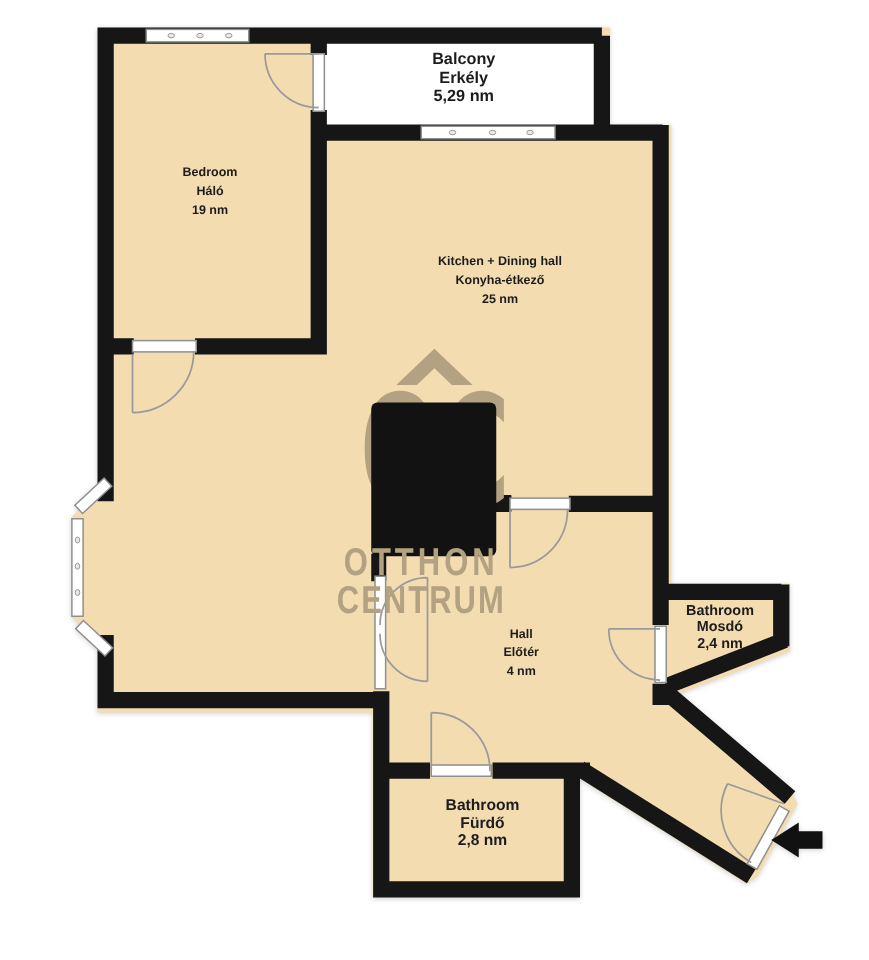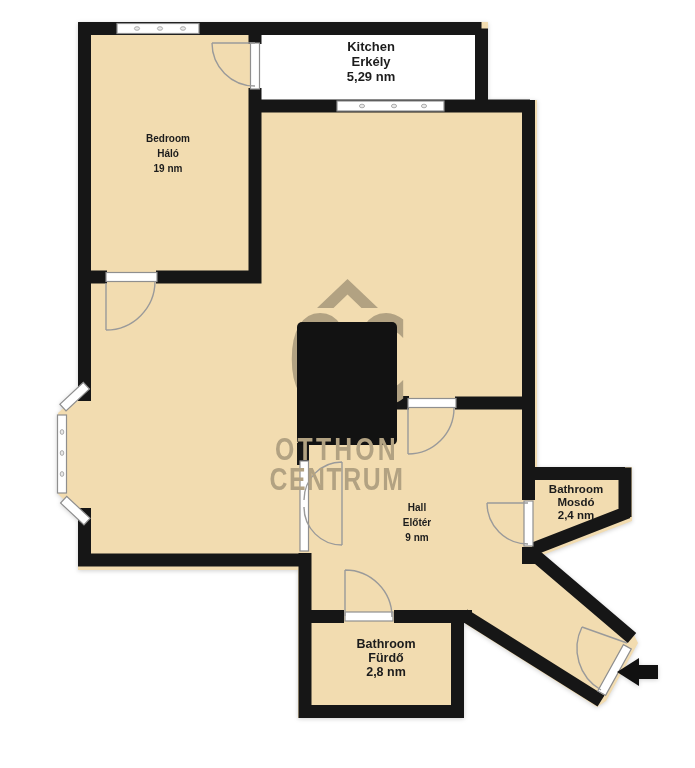--- a/index.html
+++ b/index.html
@@ -118,37 +118,42 @@
       <text transform="translate(337,490) scale(0.8,1)" text-anchor="middle" font-size="31" letter-spacing="2">CENTRUM</text>
     </g>
 
     <g fill="#111111">
       <polygon points="617,672 639,658 639,686"></polygon>
       <rect x="637" y="665" width="21" height="14"></rect>
     </g>
   </svg>
 
   <div class="room-label lbl-balcony">
-    <span>Kitchen</span>
+    <span>Balcony</span>
     <span>Erkély</span>
     <span>5,29 nm</span>
   </div>
 
   <div class="room-label lbl-bedroom">
     <span>Bedroom</span>
     <span>Háló</span>
     <span>19 nm</span>
   </div>
 
+  <div class="room-label lbl-kitchen">
+    <span>Kitchen + Dining hall</span>
+    <span>Konyha-étkező</span>
+    <span>25 nm</span>
+  </div>
 
 
   <div class="room-label lbl-hall">
     <span>Hall</span>
     <span>Előtér</span>
-    <span>9 nm</span>
+    <span>4 nm</span>
   </div>
 
   <div class="room-label small lbl-mosdo">
     <span>Bathroom</span>
     <span>Mosdó</span>
     <span>2,4 nm</span>
   </div>
 
   <div class="room-label mid lbl-furdo">
     <span>Bathroom</span>

